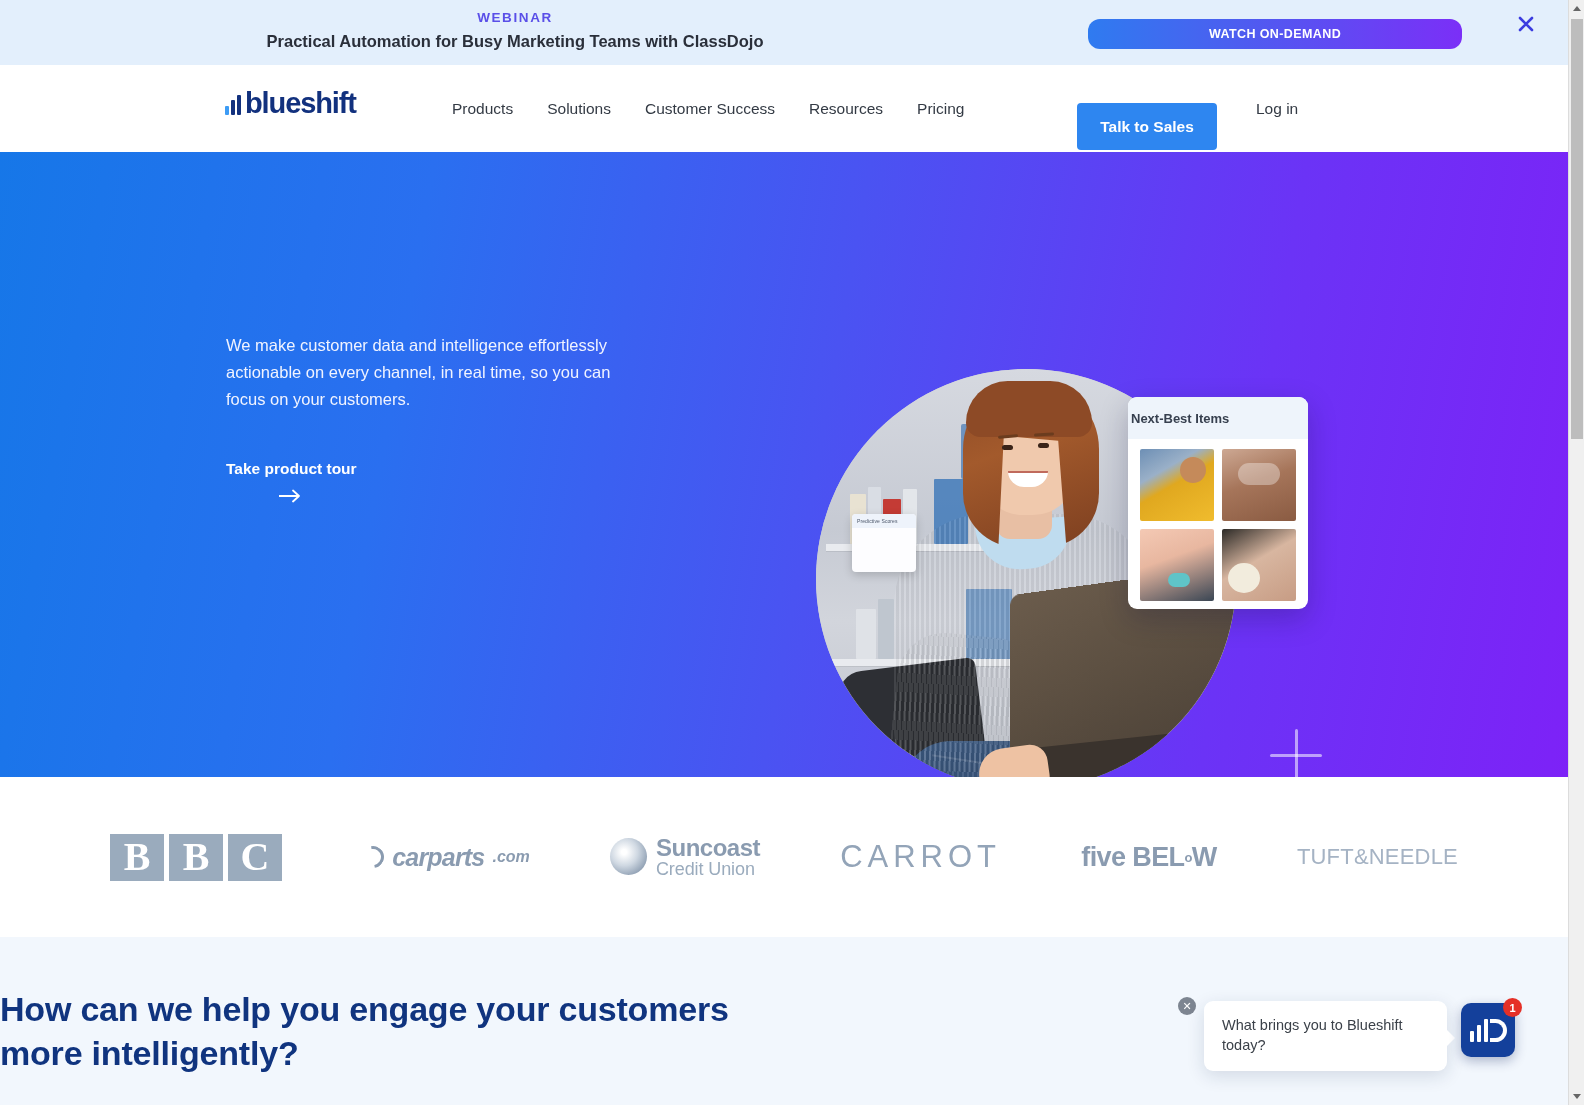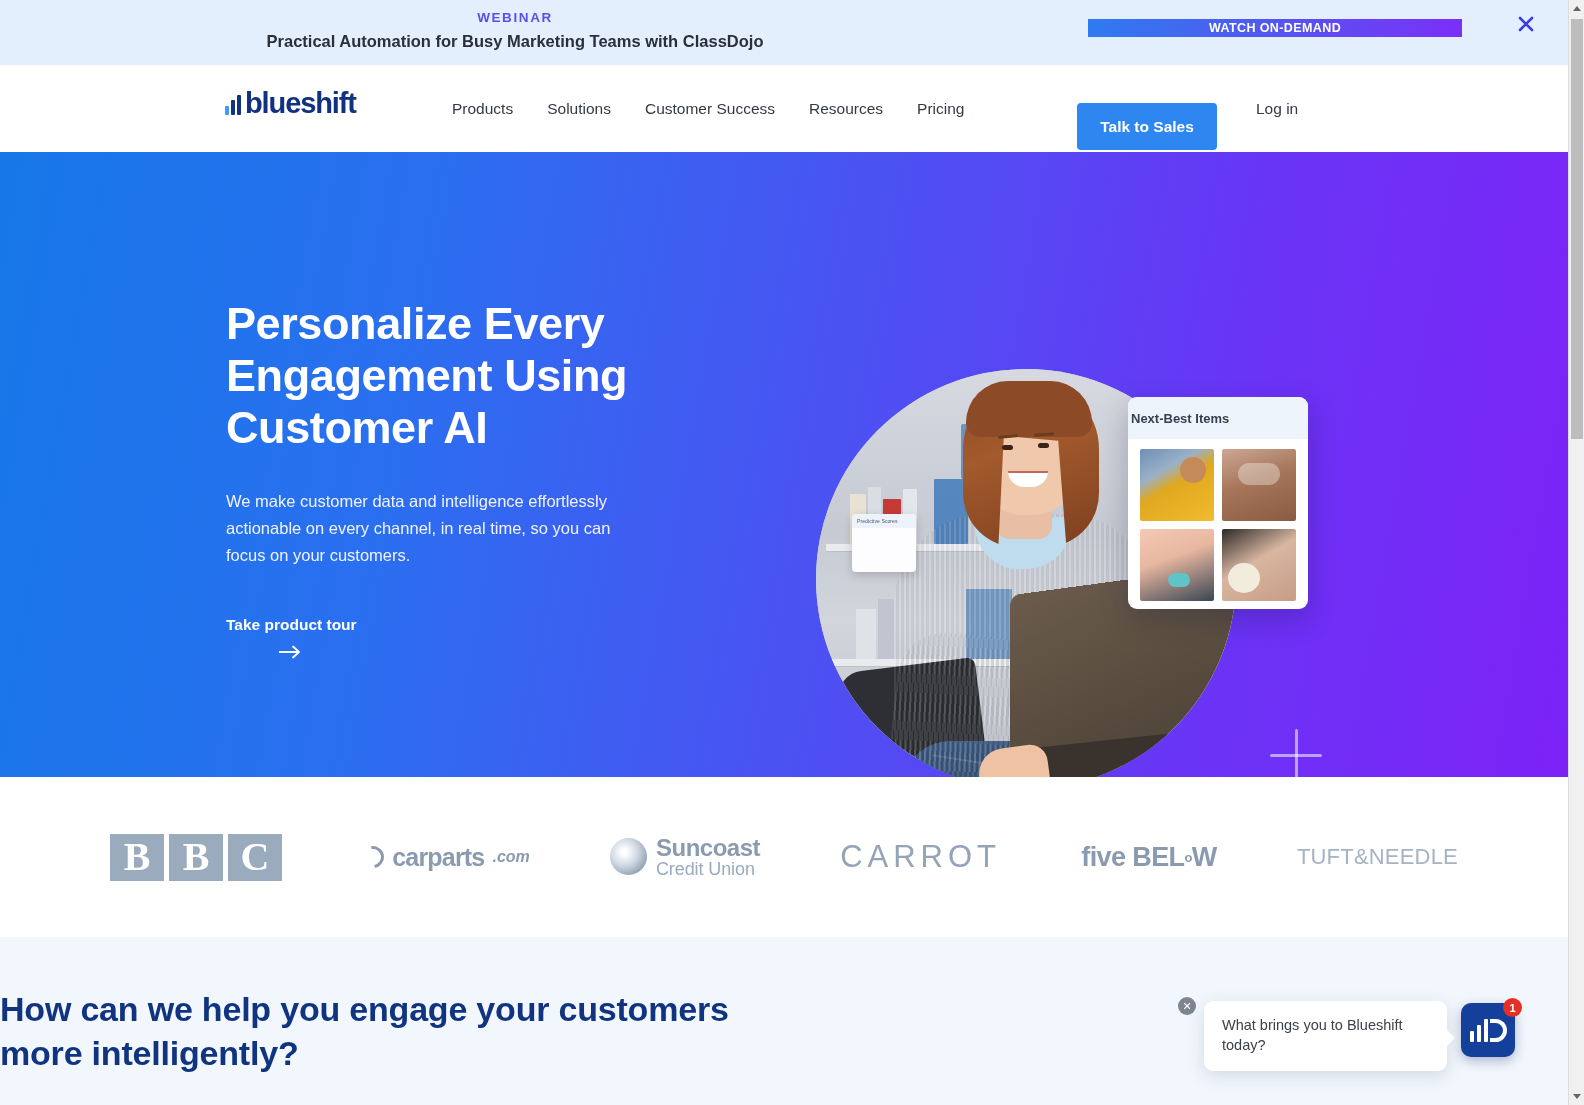--- a/index.html
+++ b/index.html
@@ -58,23 +58,23 @@
     font-weight: bold;
     color: #2a2f3a;
     line-height: 24px;
     margin-top: 2px;
   }
   .banner-cta {
     position: absolute;
     left: 1088px;
     top: 19px;
     width: 374px;
-    height: 18px;
+    height: 30px;
     border: none;
-    border-radius: 0;
+    border-radius: 12px;
     background: linear-gradient(90deg, #2f7bf0 0%, #4e5cf0 42%, #7b2ff7 100%);
     color: #fff;
     font-family: "Liberation Sans", sans-serif;
     font-size: 12.5px;
     font-weight: bold;
     letter-spacing: 0.4px;
     cursor: pointer;
   }
   .banner-close {
     position: absolute;
@@ -462,21 +462,21 @@
   }
   
   .carparts { gap: 8px; }
   .carparts .cp-mark {
     width: 22px; height: 22px;
     border: 3px solid #8a9bb0; border-radius: 50%;
     border-left-color: transparent; border-bottom-color: transparent;
     transform: rotate(35deg);
   }
   .carparts .cp-word {
-    font-size: 25px; font-weight: bold; 
+    font-size: 25px; font-weight: bold; font-style: italic;
     color: #8a9bb0; letter-spacing: -0.8px;
   }
   .carparts .cp-tld { font-size: 16px; font-weight: bold; font-style: italic; color: #8a9bb0; }
   
   .suncoast { gap: 9px; }
   .suncoast .sc-mark {
     width: 37px; height: 37px; border-radius: 50%;
     background: radial-gradient(circle at 38% 38%, #ffffff 8%, #cfd8e2 42%, #93a3b6 75%, #7d8ea3 100%);
   }
   .suncoast .sc-txt { line-height: 1.02; }
@@ -655,21 +655,20 @@
         <span class="nav-link">Pricing</span>
       </div>
 
       <button class="nav-cta">Talk to Sales</button>
       <span class="nav-login">Log in</span>
     </div>
 
     <div class="hero">
 
       <div class="hero-copy">
-        <h1 class="hero-title">Personalize Every Engagement Using Customer AI</h1>
         <p class="hero-sub">We make customer data and intelligence effortlessly actionable on every channel, in real time, so you can focus on your customers.</p>
         <a class="hero-link">
           <span>Take product tour</span>
           <span>
             <svg width="24" height="14" viewBox="0 0 24 14" aria-hidden="true">
               <path d="M0 7 H20 M14 1.5 L20 7 L14 12.5" stroke="#ffffff" stroke-width="1.8" fill="none" stroke-linecap="round" stroke-linejoin="round"></path>
             </svg>
           </span>
         </a>
       </div>

